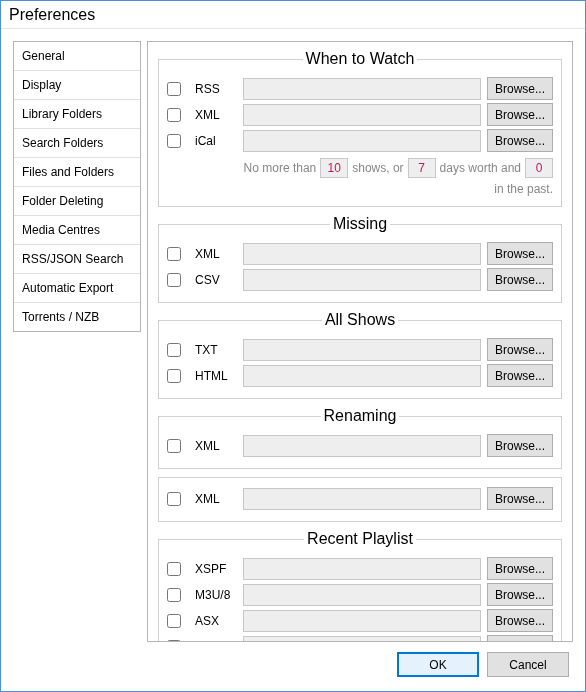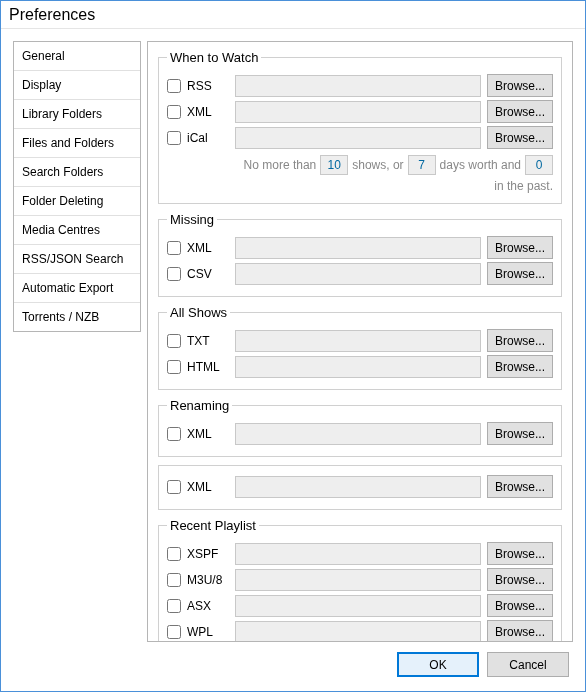--- a/index.html
+++ b/index.html
@@ -51,39 +51,41 @@
     border: 1px solid #b5b5b5;
     padding: 4px 10px 10px 10px;
     overflow-y: auto;
   }
   fieldset {
     border: 1px solid #d0d0d0;
     margin: 4px 0 8px 0;
     padding: 6px 8px 8px 8px;
   }
   legend {
-    font-size: 13px;
+    font-size: 16px;
     padding: 0 3px;
+    text-align: center;
   }
   .row {
     display: flex;
     align-items: center;
     gap: 6px;
     margin: 3px 0;
   }
   .row input[type="checkbox"] {
     width: 14px;
     height: 14px;
     margin: 0;
     flex: 0 0 auto;
   }
   .row-label {
     width: 42px;
     flex: 0 0 auto;
     font-size: 12px;
+    margin-left: 8px;
   }
   .row input[type="text"].path {
     flex: 1;
     height: 22px;
     border: 1px solid #c8c8c8;
     background: #eeeeee;
     padding: 0 4px;
     font-size: 12px;
   }
   .row button.browse {
@@ -104,21 +106,21 @@
     margin: 6px 0 2px 20px;
     flex-wrap: wrap;
     justify-content: flex-end;
   }
   .limit-row input {
     width: 28px;
     height: 20px;
     border: 1px solid #c8c8c8;
     background: #eeeeee;
     text-align: center;
-    color: #0369a1;
+    color: #be185d;
     font-size: 12px;
   }
   .footer {
     display: flex;
     justify-content: flex-end;
     gap: 8px;
     padding: 10px 16px 14px 0;
   }
   .footer button {
     width: 82px;
@@ -140,22 +142,22 @@
   <div class="titlebar">
     <span>Preferences</span>
   </div>
 
   <div class="content">
 
     <div class="sidebar">
       <div class="sidebar-item">General</div>
       <div class="sidebar-item">Display</div>
       <div class="sidebar-item">Library Folders</div>
+      <div class="sidebar-item">Search Folders</div>
       <div class="sidebar-item">Files and Folders</div>
-      <div class="sidebar-item">Search Folders</div>
       <div class="sidebar-item">Folder Deleting</div>
       <div class="sidebar-item">Media Centres</div>
       <div class="sidebar-item">RSS/JSON Search</div>
       <div class="sidebar-item">Automatic Export</div>
       <div class="sidebar-item">Torrents / NZB</div>
     </div>
 
     <div class="main">
 
       <fieldset>

